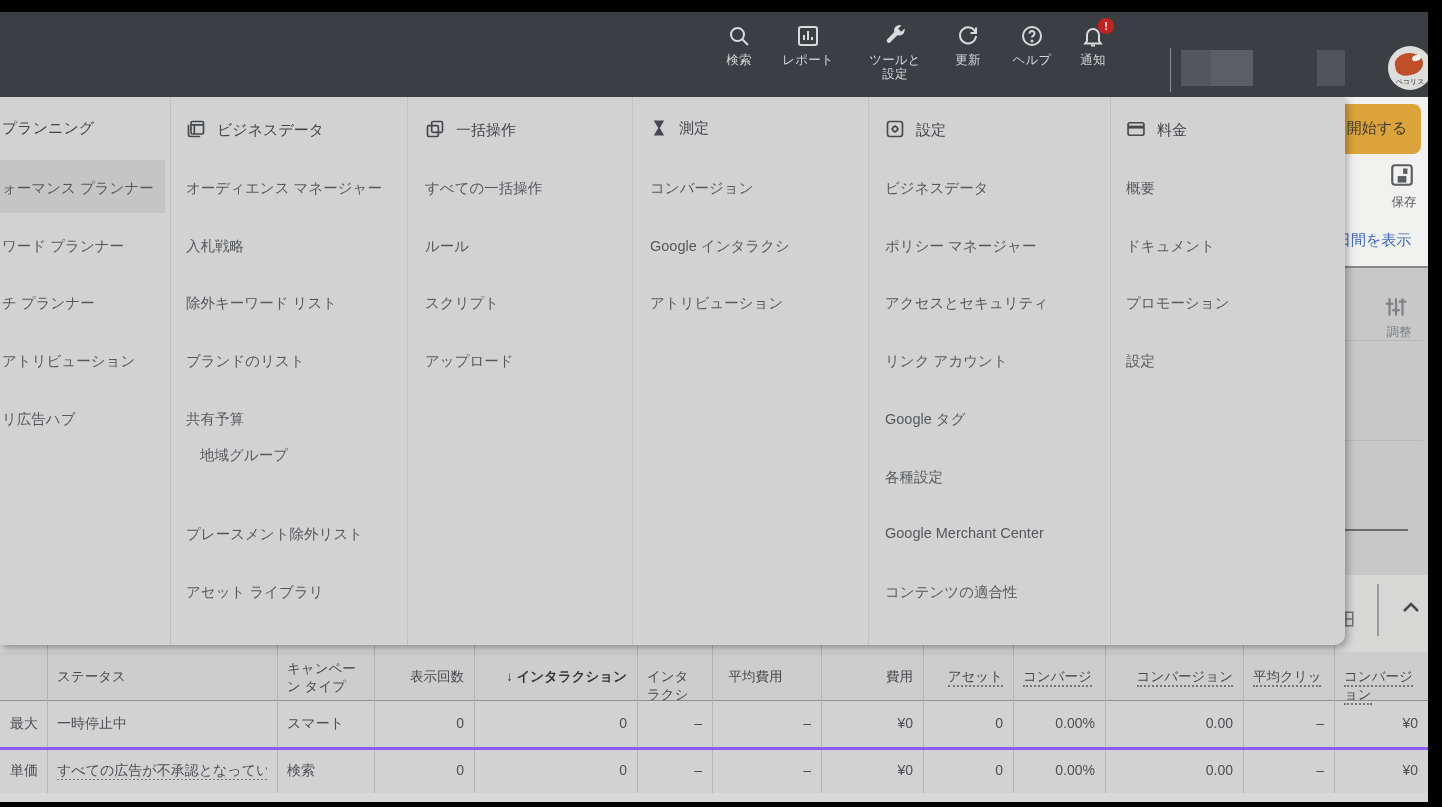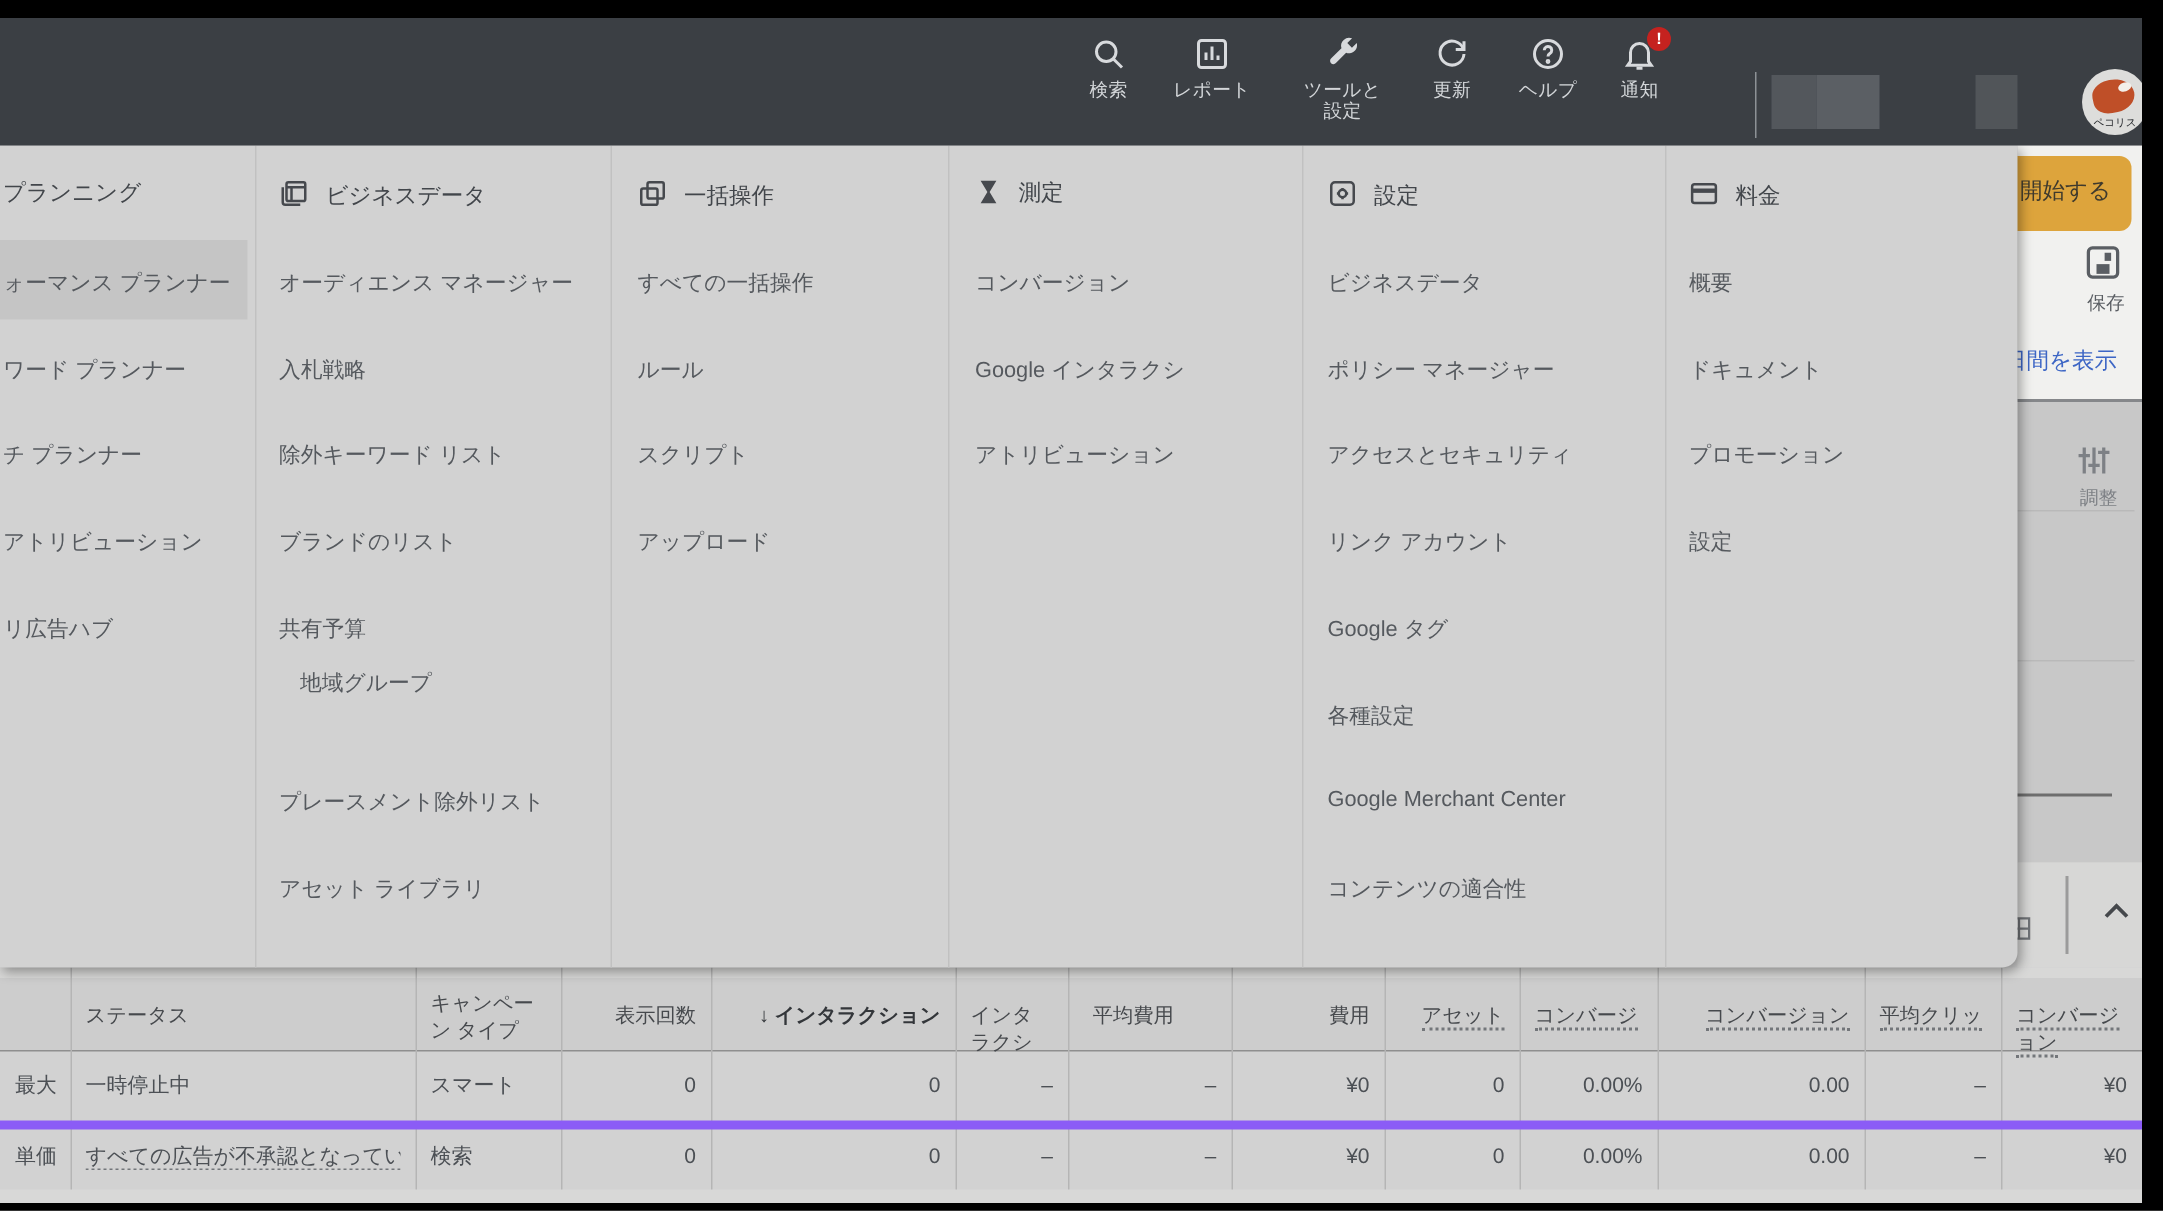--- a/index.html
+++ b/index.html
@@ -60,21 +60,21 @@
   #chevron-up{left:1399px;top:584px;cursor:pointer;}
   
   #table{left:0;top:633px;width:1428px;height:157px;background:#d2d2d2;z-index:1;}
   #thead{position:absolute;left:0;top:7px;width:1428px;height:48px;background:#cdcdcd;
          border-bottom:1px solid #8f8f8f;}
   .tstrip{position:absolute;left:0;top:0;width:1428px;height:7px;background:#d8d8d7;}
   .vline{position:absolute;top:0;width:1px;height:157px;background:#b5b5b5;}
   .hcell{position:absolute;font-size:13.5px;color:#46494d;line-height:1.3;}
   .hcell.bold{font-weight:bold;color:#33363a;}
   .dotted{border-bottom:2px dotted #73767a;padding-bottom:1px;}
-  .trow{position:absolute;left:0;width:1428px;height:47px;border-bottom:6px solid #8b5cf6;}
+  .trow{position:absolute;left:0;width:1428px;height:47px;border-bottom:3px solid #8b5cf6;}
   .tcell{position:absolute;top:15px;font-size:14px;color:#4c5055;white-space:nowrap;overflow:hidden;}
   .tsliver{position:absolute;left:0;top:148px;width:1428px;height:9px;background:#d8d8d7;}
 </style>
 </head>
 <body>
 
 <div id="screen">
 
   <div class="abs rp" id="rp-white"></div>
   <div class="abs rp" id="start-btn">開始する</div>

